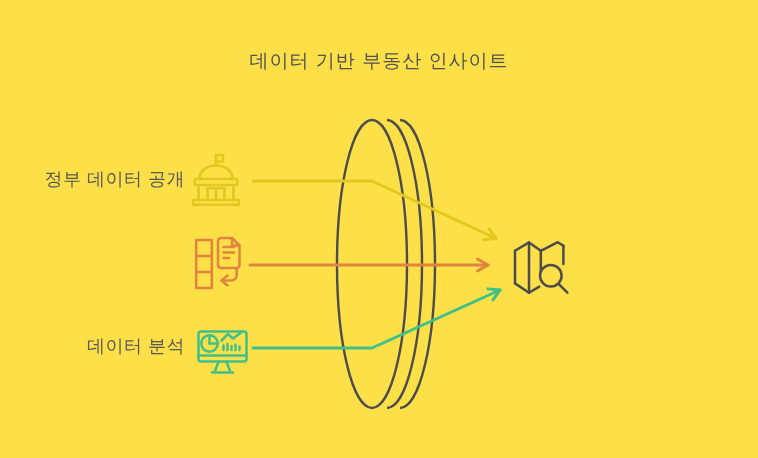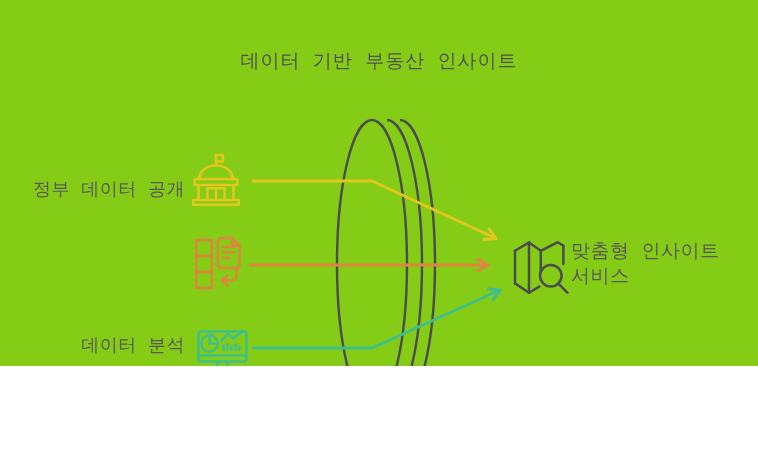--- a/index.html
+++ b/index.html
@@ -1,51 +1,47 @@
 <!DOCTYPE html>
 <html><head>
 <meta charset="utf-8">
 <style>
   html,body{margin:0;padding:0;background:#ffffff;}
   .canvas{
-    position:relative;width:758px;height:366px;background:#84cc16;overflow:hidden;
-    font-family:Liberation Mono, monospace;
+    position:relative;width:758px;height:458px;background:#fde047;overflow:hidden;
+    font-family:Liberation Sans, sans-serif;
   }
   .title{
     position:absolute;left:0;right:0;top:48px;text-align:center;
     font-size:19px;letter-spacing:1px;color:#515153;
   }
   .in-label{
     position:absolute;left:0;width:185px;text-align:right;
     font-size:18px;letter-spacing:0.5px;color:#58585a;line-height:25px;white-space:nowrap;
   }
-  .in-label.r1{top:167px;margin-top:11px;}
+  .in-label.r1{top:167px;}
   .in-label.r2{top:252px;}
   .in-label.r3{top:334px;}
   .out-label{
     position:absolute;left:571px;top:240px;font-size:19px;letter-spacing:0.5px;
     color:#58585a;line-height:25px;white-space:nowrap;
   }
   .abs{position:absolute;}
   svg{display:block;}
 </style>
 </head>
 <body>
 
 <div class="canvas">
 
   <div class="title">데이터 기반 부동산 인사이트</div>
 
   <div class="in-label r1">정부 데이터 공개</div>
   <div class="in-label r3">데이터 분석</div>
 
-  <div class="out-label">
-    <div>맞춤형 인사이트</div>
-    <div>서비스</div>
-  </div>
 
   <svg class="abs" style="left:0;top:0" width="758" height="458" viewBox="0 0 758 458">
     <defs>
       <marker id="ah-y" viewBox="0 0 10 10" refX="8" refY="5" markerWidth="5" markerHeight="5" orient="auto" overflow="visible">
         <path d="M1,1 L8,5 L1,9" fill="none" stroke-width="2" stroke-linecap="round" stroke-linejoin="round" stroke="#E2C71D"></path>
       </marker>
       <marker id="ah-o" viewBox="0 0 10 10" refX="8" refY="5" markerWidth="5" markerHeight="5" orient="auto" overflow="visible">
         <path d="M1,1 L8,5 L1,9" fill="none" stroke-width="2" stroke-linecap="round" stroke-linejoin="round" stroke="#E08440"></path>
       </marker>
       <marker id="ah-g" viewBox="0 0 10 10" refX="8" refY="5" markerWidth="5" markerHeight="5" orient="auto" overflow="visible">

